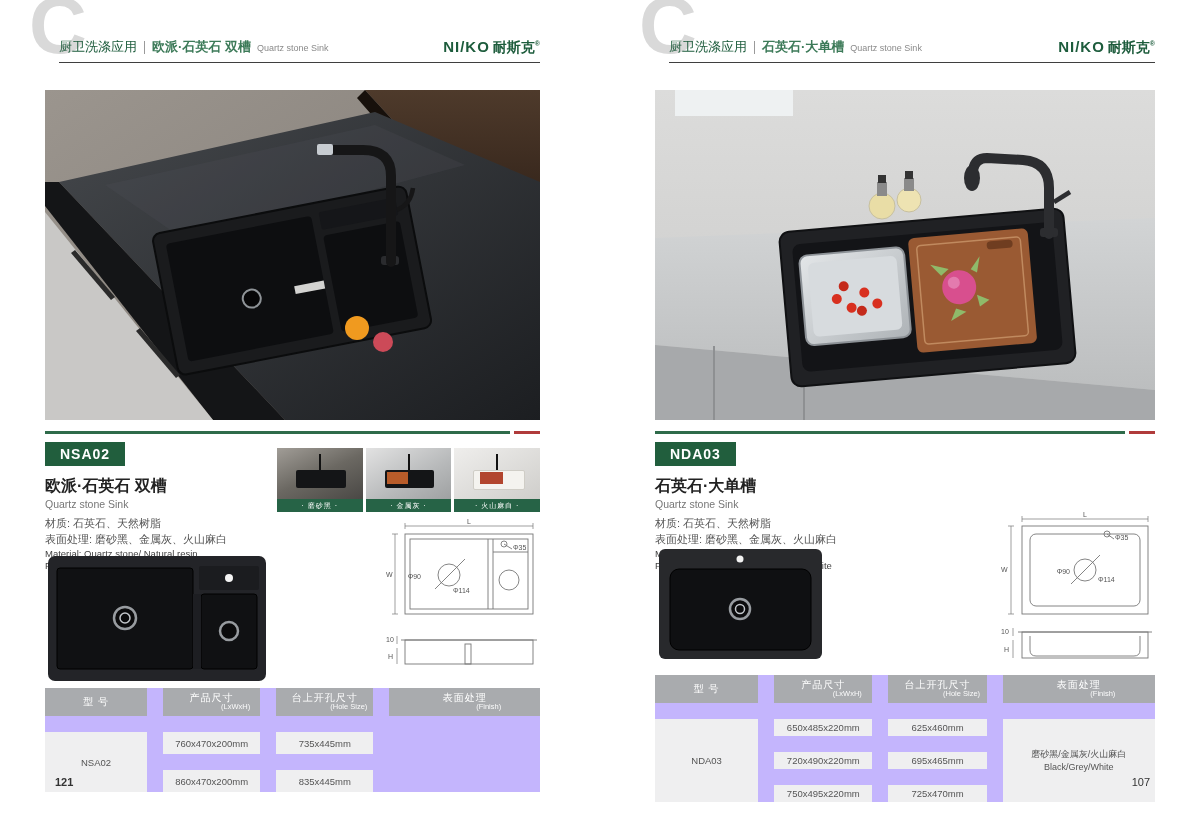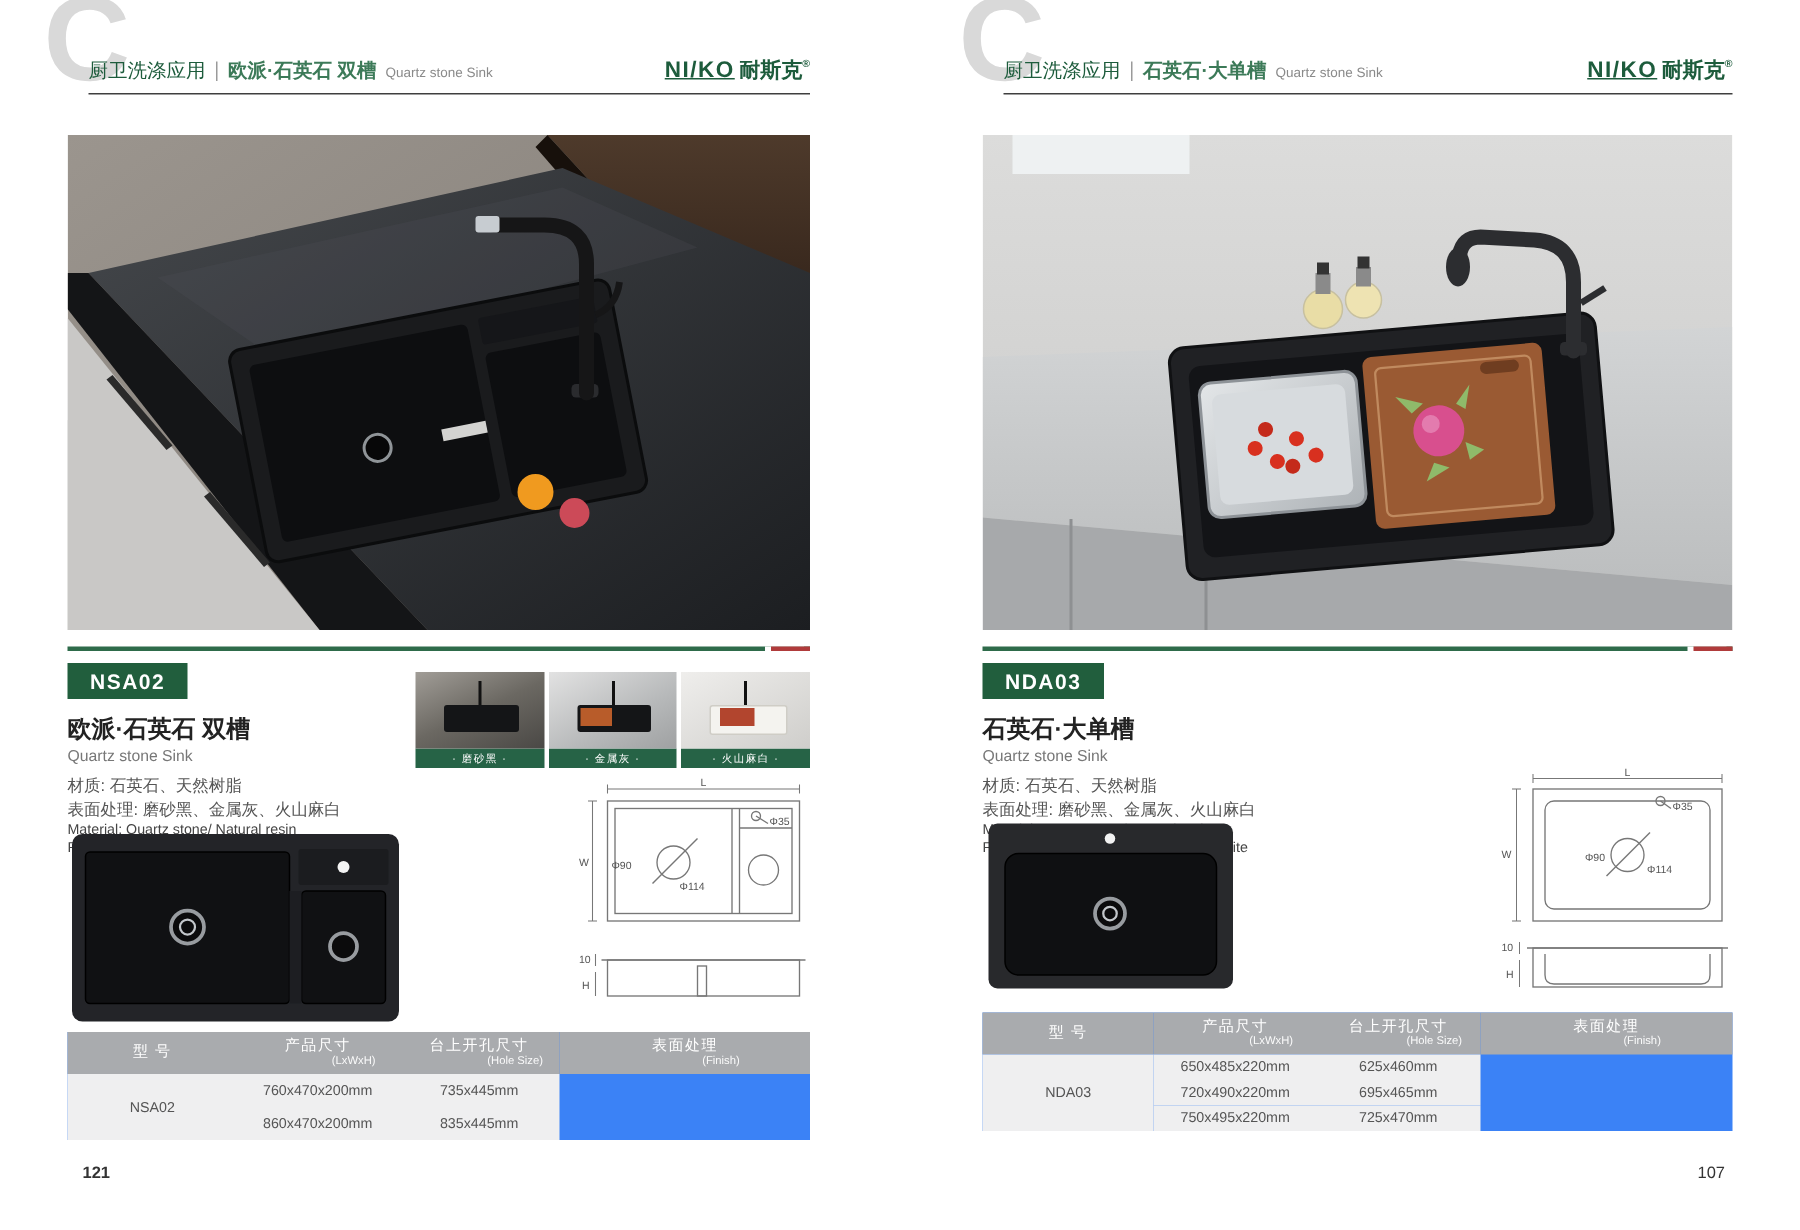--- a/index.html
+++ b/index.html
@@ -7,21 +7,21 @@
   .page{position:absolute;top:0;height:820px;}
   
   .hdr{position:absolute;top:0;left:0;right:0;height:72px;}
   .cmark{position:absolute;left:-16px;top:-14px;font-size:80px;font-weight:bold;color:#d9d9d9;line-height:1;z-index:0;}
   .hdr-row{position:absolute;left:14px;top:38px;display:flex;align-items:baseline;z-index:1;white-space:nowrap;}
   .cat{font-size:13px;font-weight:normal;color:#1d5c3c;}
   .vdiv{display:inline-block;width:1px;height:13px;background:#9a9a9a;margin:0 7px;align-self:center;}
   .sub-cn{font-size:13px;font-weight:bold;color:#3c7a58;}
   .sub-en{font-size:9px;color:#8a8a8a;margin-left:6px;}
   .logo{position:absolute;right:0;top:38px;color:#1d5c3c;font-weight:bold;z-index:1;white-space:nowrap;}
-  .logo-latin{font-size:15px;letter-spacing:1px;text-decoration:underline;}
+  .logo-latin{font-size:15px;letter-spacing:1px;}
   .logo-cn{font-size:14px;margin-left:3px;}
   .logo-reg{font-size:7px;vertical-align:super;}
   .hdr-rule{position:absolute;left:14px;right:0;top:62px;border-top:1px solid #3f3f3f;z-index:1;}
   
   .photo{position:absolute;top:90px;left:0;right:0;height:330px;margin:0;overflow:hidden;}
   .photo svg{display:block;width:100%;height:100%;}
   .divider{position:absolute;top:431px;left:0;right:0;height:3px;background:#2e6b4a;}
   .div-red{position:absolute;right:0;top:0;width:26px;height:3px;background:#b03b3b;box-shadow:-4px 0 0 0 #ffffff;}
   
   .pinfo{position:absolute;top:442px;left:0;width:250px;}
@@ -42,21 +42,21 @@
   .brd-o{position:absolute;left:25%;top:48%;width:25%;height:22%;background:#b85c2a;}
   .brd-r{position:absolute;left:30%;top:48%;width:27%;height:22%;background:#b2452e;}
   .fct{position:absolute;left:49%;top:12%;width:2px;height:17px;background:#111;}
   .sw-cap{height:13px;background:#266346;color:#fff;font-size:7px;display:flex;align-items:center;justify-content:center;letter-spacing:1px;}
   
   .prod-img{position:absolute;}
   .tech{position:absolute;}
   .tech svg{width:100%;height:100%;display:block;}
   .dim{font-size:7px;fill:#555;font-family:"Liberation Sans","DejaVu Sans",sans-serif;}
   
-  .tbl{position:absolute;left:0;right:0;display:grid;gap:0;background:#3b82f6;}
+  .tbl{position:absolute;left:0;right:0;display:grid;gap:16px;background:#c4b5fd;}
   .th{background:#a9abae;color:#fff;display:flex;flex-direction:column;align-items:center;justify-content:center;line-height:1.15;}
   .th-cn{font-size:10px;letter-spacing:1px;}
   .th-en{font-size:7.5px;opacity:.95;margin-left:48px;}
   .td{background:#efeff0;color:#555;font-size:9.5px;display:flex;align-items:center;justify-content:center;text-align:left;}
   .finish{flex-direction:column;line-height:1.4;font-size:9px;}
   .pageno{position:absolute;top:776px;font-size:11px;color:#333;}
 </style>
 </head>
 <body>
 
@@ -388,20 +388,24 @@
         <div class="th-cn">台上开孔尺寸</div>
         <div class="th-en">(Hole Size)</div>
       </div>
     <div class="th" style="grid-area:1/4">
         <div class="th-cn">表面处理</div>
         <div class="th-en">(Finish)</div>
       </div>
     <div class="td" style="grid-area:2/1/5/2">NDA03</div>
     <div class="td" style="grid-area:2/2">650x485x220mm</div>
     <div class="td" style="grid-area:2/3">625x460mm</div>
+    <div class="td finish" style="grid-area:2/4/5/5">
+      <div>磨砂黑/金属灰/火山麻白</div>
+        <div>Black/Grey/White</div>
+    </div>
     <div class="td" style="grid-area:3/2">720x490x220mm</div>
     <div class="td" style="grid-area:3/3">695x465mm</div>
     <div class="td" style="grid-area:4/2">750x495x220mm</div>
     <div class="td" style="grid-area:4/3">725x470mm</div>
   </div>
 
   <div class="pageno" style="right:5px;">107</div>
 </section>
 
 </body></html>

